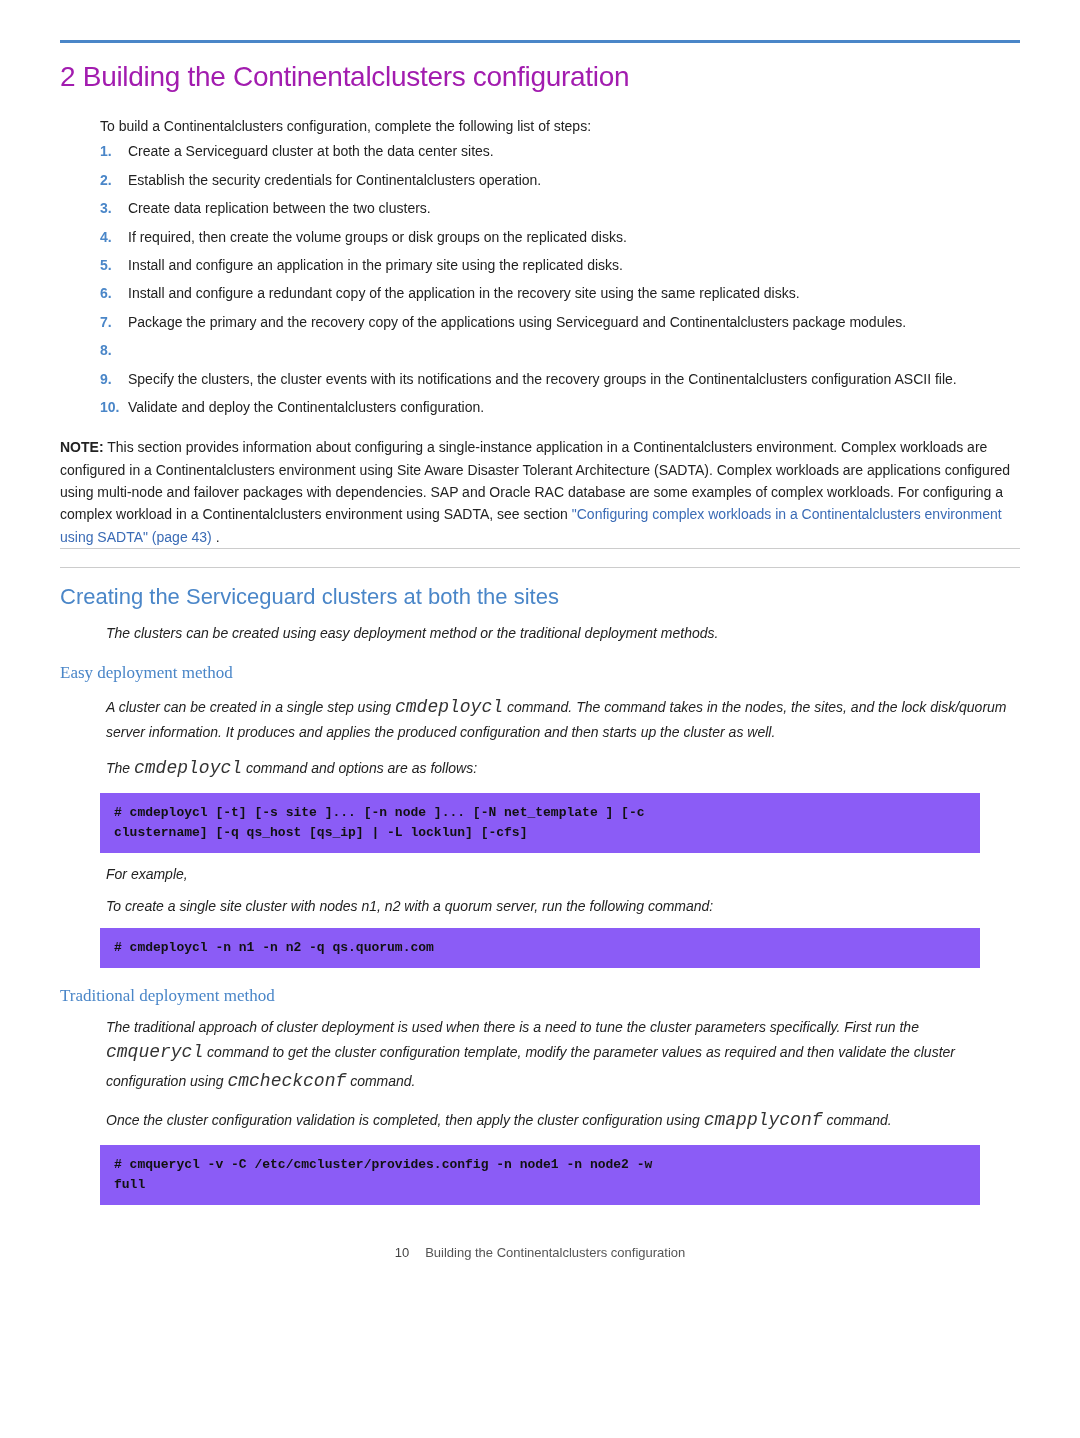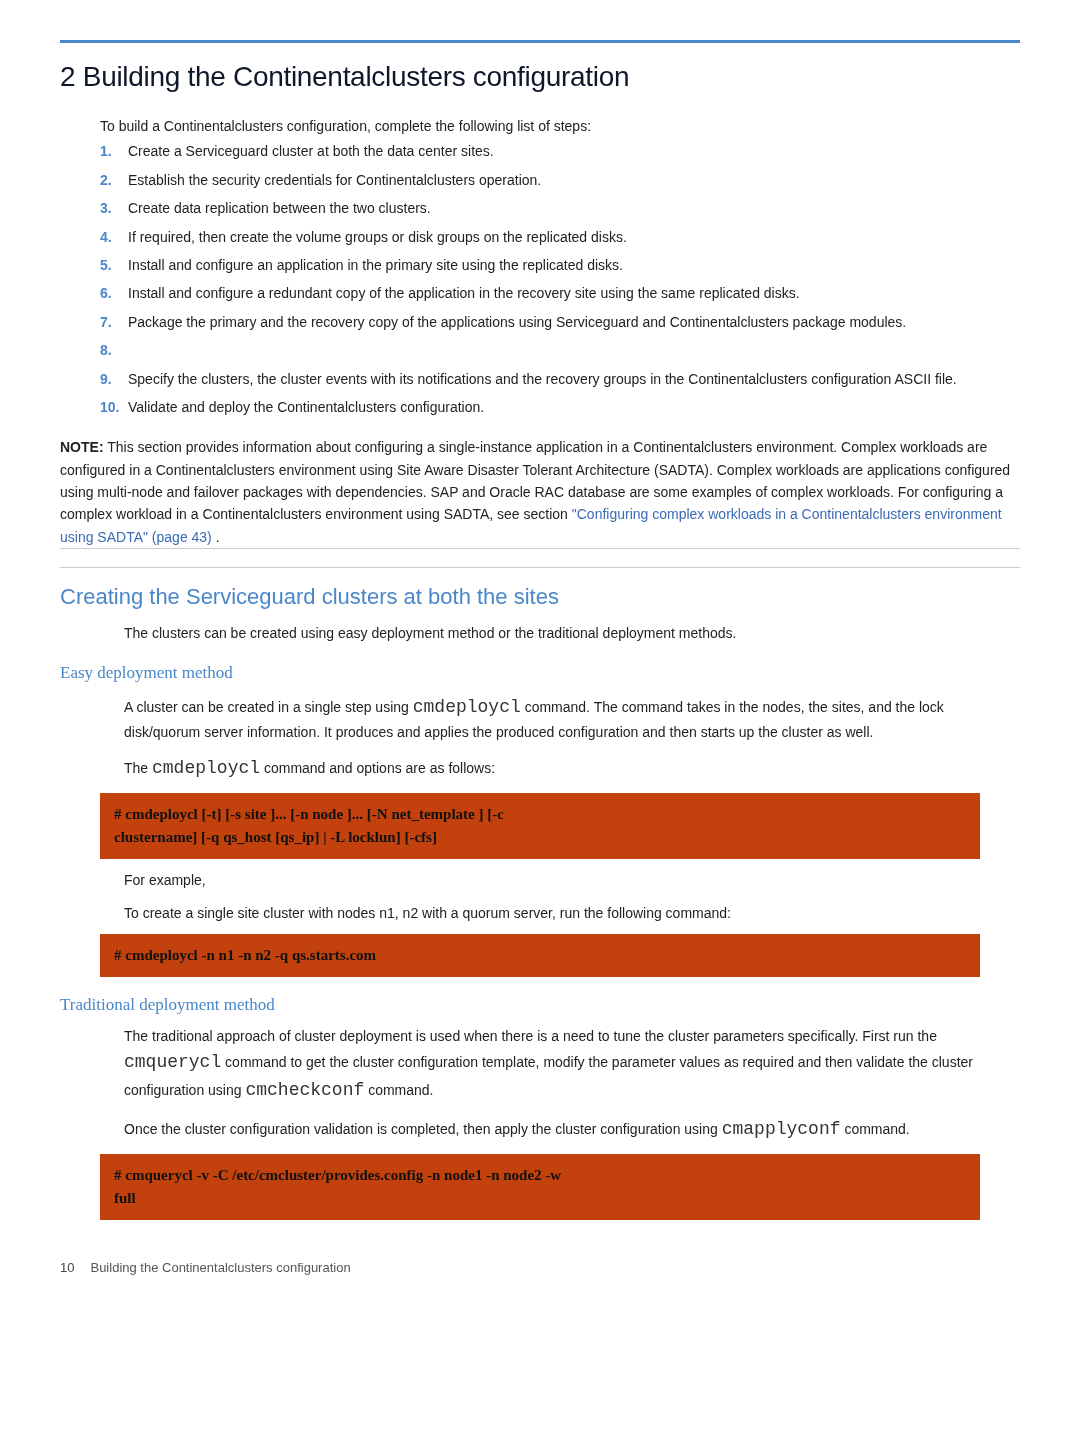--- a/index.html
+++ b/index.html
@@ -16,21 +16,21 @@
       max-width: 1080px;
     }
     .page-header {
       border-top: 3px solid #4a86c8;
       padding-top: 18px;
       margin-bottom: 22px;
     }
     .page-title {
       font-size: 28px;
       font-weight: normal;
-      color: #0f172a;
+      color: #a21caf;
       letter-spacing: -0.3px;
     }
     .intro-para {
       margin-left: 40px;
       margin-bottom: 3px;
       line-height: 1.6;
     }
     .numbered-list {
       margin-left: 40px;
       margin-bottom: 14px;
@@ -72,48 +72,50 @@
     }
     .sub-heading {
       font-size: 17px;
       font-weight: normal;
       color: #4a86c8;
       margin-bottom: 10px;
       margin-top: 18px;
       font-family: Liberation Serif, serif;
     }
     .body-para {
-      margin-left: 64px;
+      margin-left: 46px;
       margin-bottom: 10px;
       line-height: 1.6;
+      font-style: italic;
     }
     code, .inline-code {
       font-family: 'Courier New', Courier, monospace;
       font-size: 18px;
       color: #333;
     }
     .code-block {
-      background: #c2410c;
+      background: #8b5cf6;
       border: none;
       margin: 10px 40px 10px 40px;
       padding: 10px 14px;
-      font-family: Liberation Serif, serif;
-      font-size: 15px;
+      font-family: Liberation Mono, monospace;
+      font-size: 13px;
       font-weight: bold;
       color: #111;
       white-space: pre-wrap;
       line-height: 1.55;
     }
     .page-footer {
       margin-top: 40px;
       display: flex;
       align-items: center;
       gap: 16px;
       color: #555;
       font-size: 13px;
+      justify-content: center;
     }
     .page-footer .page-num {
       font-size: 13px;
       color: #444;
     }
   </style>
 </head>
 <body>
 
 <div class="page-header">
@@ -176,21 +178,21 @@
 <p class="body-para">
   <span>A cluster can be created in a single step using </span><code class="inline-code">cmdeploycl</code><span> command. The command takes in the nodes, the sites, and the lock disk/quorum server information. It produces and applies the produced configuration and then starts up the cluster as well.</span>
 </p>
 <p class="body-para">
   <span>The </span><code class="inline-code">cmdeploycl</code><span> command and options are as follows:</span>
 </p>
 <pre class="code-block"># cmdeploycl [-t] [-s site ]... [-n node ]... [-N net_template ] [-c
 clustername] [-q qs_host [qs_ip] | -L locklun] [-cfs]</pre>
 <p class="body-para">For example,</p>
 <p class="body-para">To create a single site cluster with nodes n1, n2 with a quorum server, run the following command:</p>
-<pre class="code-block"># cmdeploycl -n n1 -n n2 -q qs.starts.com</pre>
+<pre class="code-block"># cmdeploycl -n n1 -n n2 -q qs.quorum.com</pre>
 
 <h3 class="sub-heading">Traditional deployment method</h3>
 <p class="body-para">
   <span>The traditional approach of cluster deployment is used when there is a need to tune the cluster parameters specifically. First run the </span><code class="inline-code">cmquerycl</code><span> command to get the cluster configuration template, modify the parameter values as required and then validate the cluster configuration using </span><code class="inline-code">cmcheckconf</code><span> command.</span>
 </p>
 <p class="body-para">
   <span>Once the cluster configuration validation is completed, then apply the cluster configuration using </span><code class="inline-code">cmapplyconf</code><span> command.</span>
 </p>
 <pre class="code-block"># cmquerycl -v -C /etc/cmcluster/provides.config -n node1 -n node2 -w
 full</pre>

